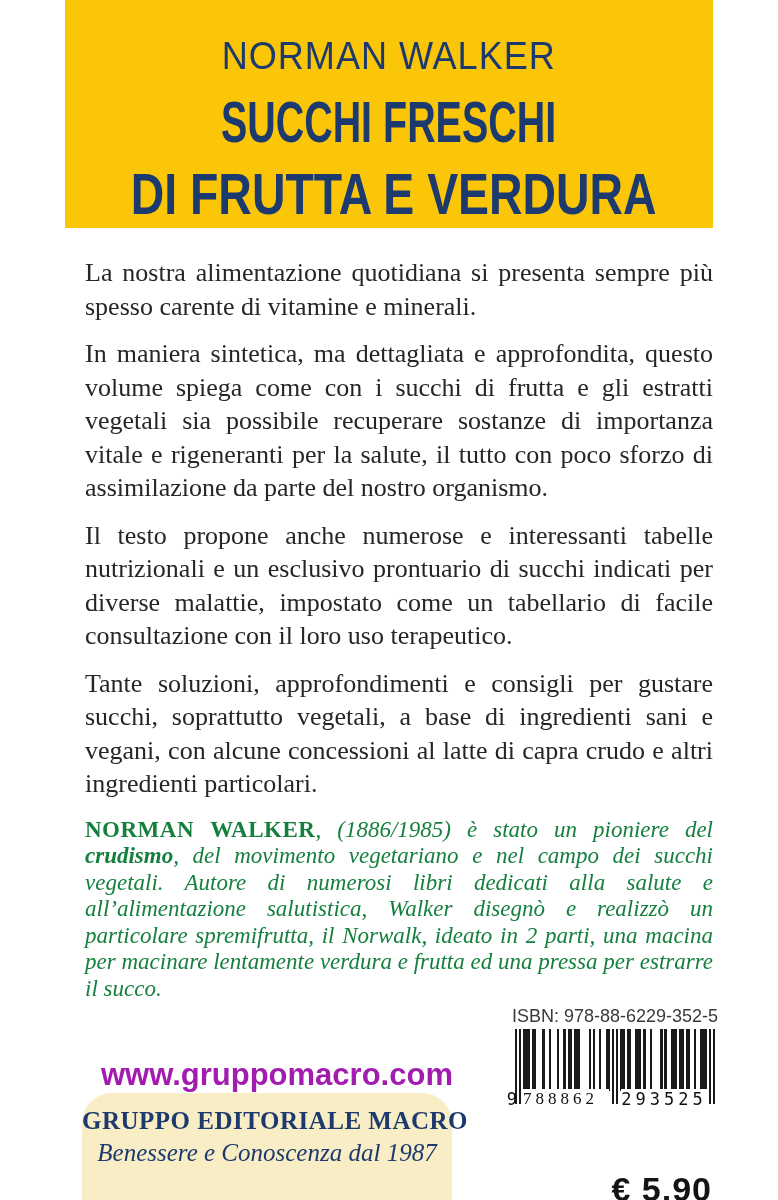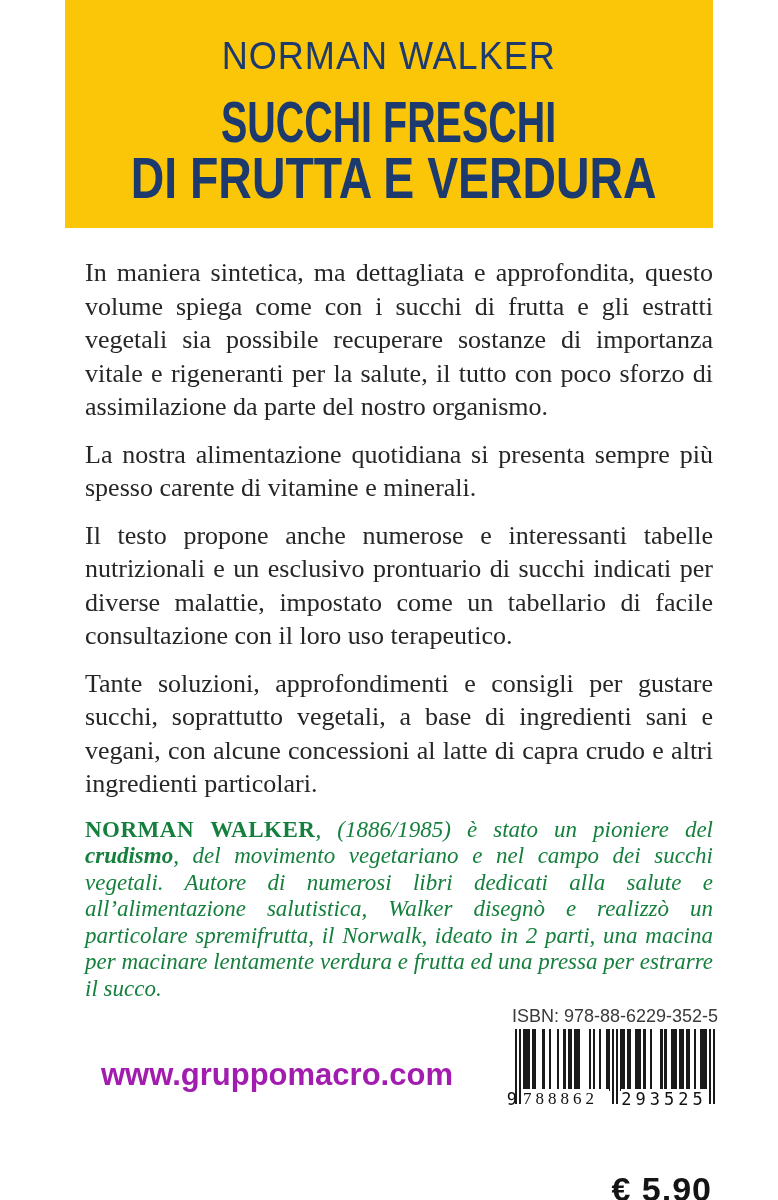--- a/index.html
+++ b/index.html
@@ -15,20 +15,21 @@
   .banner .author{
     margin-top:36px;font-family:"Liberation Sans",sans-serif;
     font-size:38px;line-height:40px;color:var(--blue,#1c3a6e);
     letter-spacing:1px;
   }
   .banner .author>span{display:inline-block;transform:scaleX(.95);}
   .title-line{
     font-family:"Liberation Sans",sans-serif;font-weight:bold;
     font-size:58px;line-height:56px;color:var(--blue,#1c3a6e);
     white-space:nowrap;
+    margin-top:16px;
   }
   .title-line.l1{margin-top:18px;}
   .title-line.l1>span{display:inline-block;transform:scaleX(.68);}
   .title-line.l2>span{display:inline-block;transform:scaleX(.80);}
   
   .copy{
     position:absolute;left:85px;top:256px;width:628px;
     color:#262626;font-size:26px;line-height:33.5px;
     text-align:justify;
   }
@@ -87,22 +88,22 @@
 
 <div class="page">
 
   <header class="banner">
     <div class="author"><span>NORMAN WALKER</span></div>
     <div class="title-line l1"><span>SUCCHI FRESCHI</span></div>
     <div class="title-line l2"><span>DI FRUTTA E VERDURA</span></div>
   </header>
 
   <main class="copy">
+    <p>La nostra alimentazione quotidiana si presenta sempre più spesso carente di vitamine e minerali.</p>
     <p>In maniera sintetica, ma dettagliata e approfondita, questo volume spiega come con i succhi di frutta e gli estratti vegetali sia possibile recuperare sostanze di importanza vitale e rigeneranti per la salute, il tutto con poco sforzo di assimilazione da parte del nostro organismo.</p>
-    <p>La nostra alimentazione quotidiana si presenta sempre più spesso carente di vitamine e minerali.</p>
     <p>Il testo propone anche numerose e interessanti tabelle nutrizionali e un esclusivo prontuario di succhi indicati per diverse malattie, impostato come un tabellario di facile consultazione con il loro uso terapeutico.</p>
     <p>Tante soluzioni, approfondimenti e consigli per gustare succhi, soprattutto vegetali, a base di ingredienti sani e vegani, con alcune concessioni al latte di capra crudo e altri ingredienti particolari.</p>
     <p class="bio"><span class="bio-name">NORMAN WALKER</span><span>, (1886/1985) è stato un pioniere del </span><span class="bio-bold">crudismo</span><span>, del movimento vegetariano e nel campo dei succhi vegetali. Autore di numerosi libri dedicati alla salute e all’alimentazione salutistica, Walker disegnò e realizzò un particolare spremifrutta, il Norwalk, ideato in 2 parti, una macina per macinare lentamente verdura e frutta ed una pressa per estrarre il succo.</span></p>
   </main>
 
   <div class="website">www.gruppomacro.com</div>
 
   <div class="barcode-block">
     <div class="isbn">ISBN: 978-88-6229-352-5</div>
     <div class="bars-wrap">
@@ -158,14 +159,18 @@
       <div class="ean-row">
         <span class="d1">9</span>
         <span class="dl">788862</span>
         <span class="dr">293525</span>
       </div>
     </div>
   </div>
 
   <div class="price">€ 5,90</div>
 
+  <div class="pub-box">
+    <div class="pub-name">GRUPPO EDITORIALE MACRO</div>
+    <div class="pub-tagline">Benessere e Conoscenza dal 1987</div>
+  </div>
 
 </div>
 
 </body></html>

